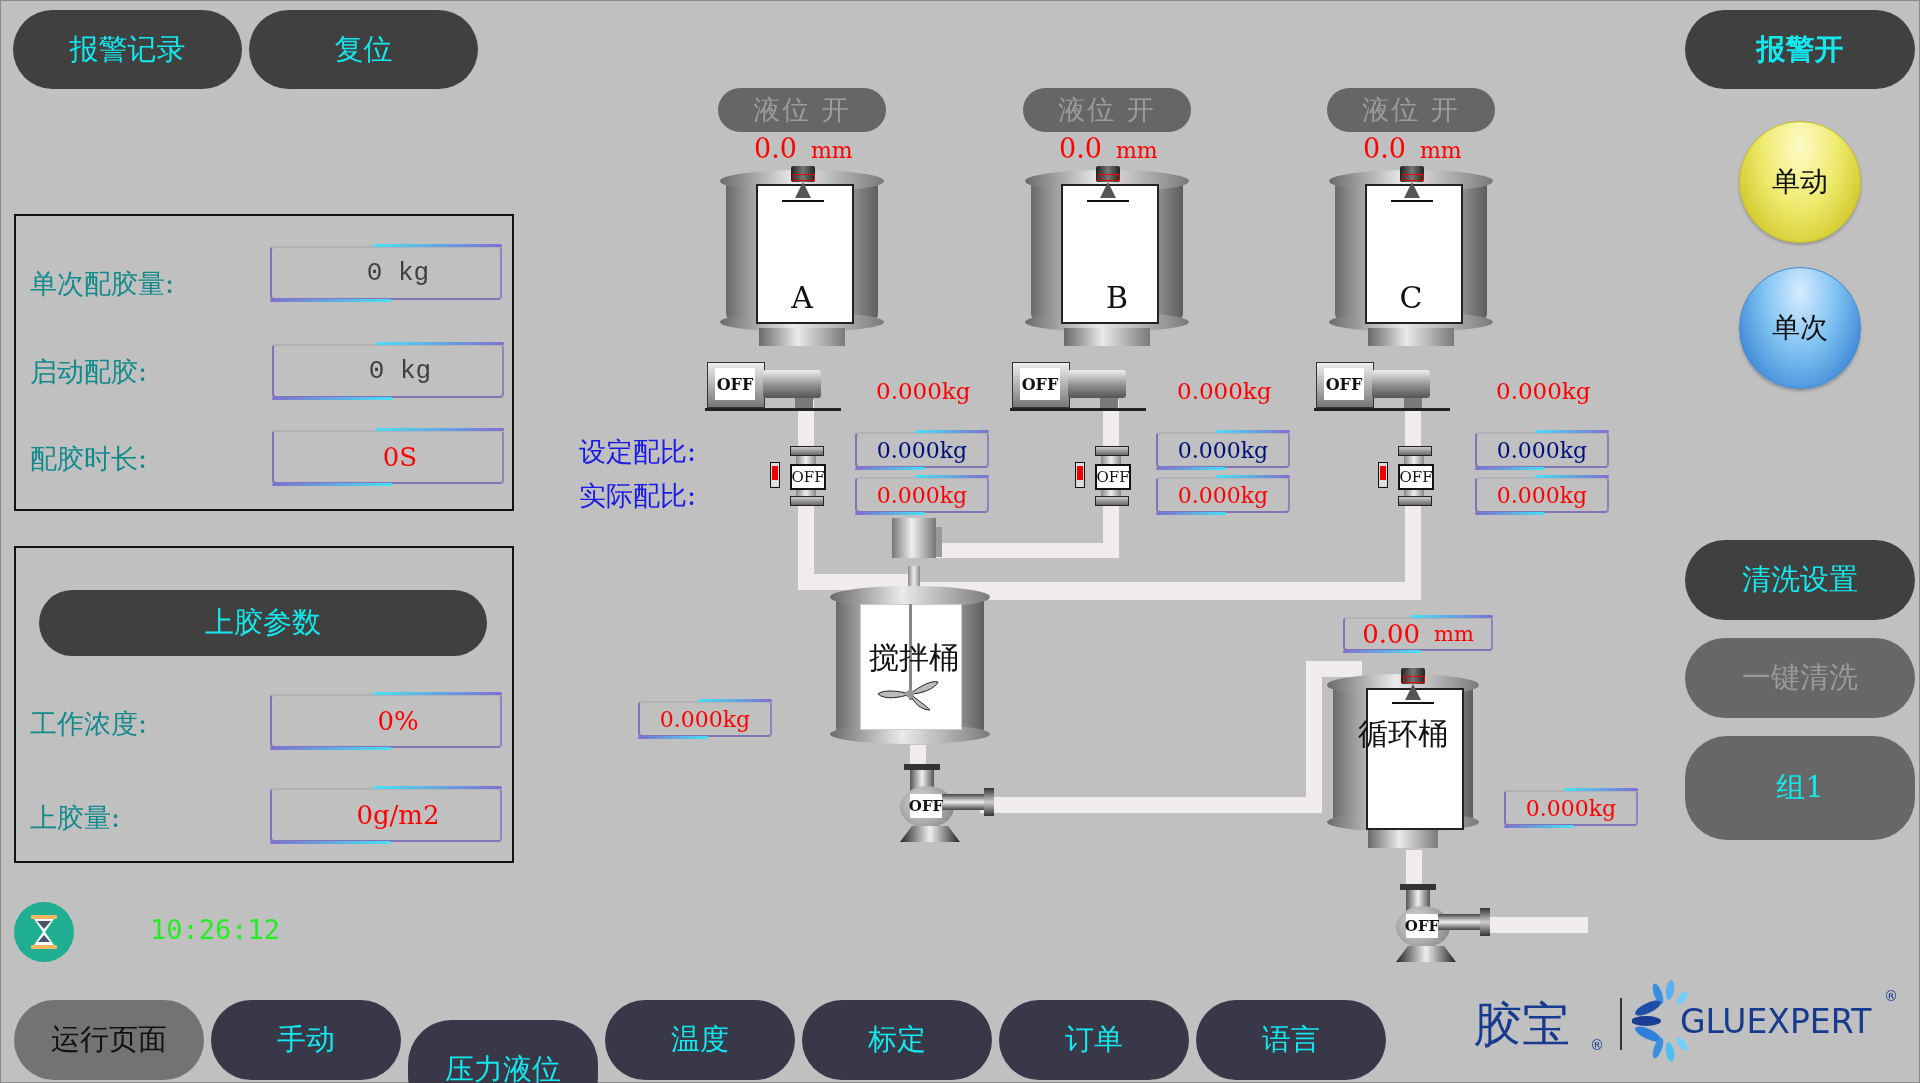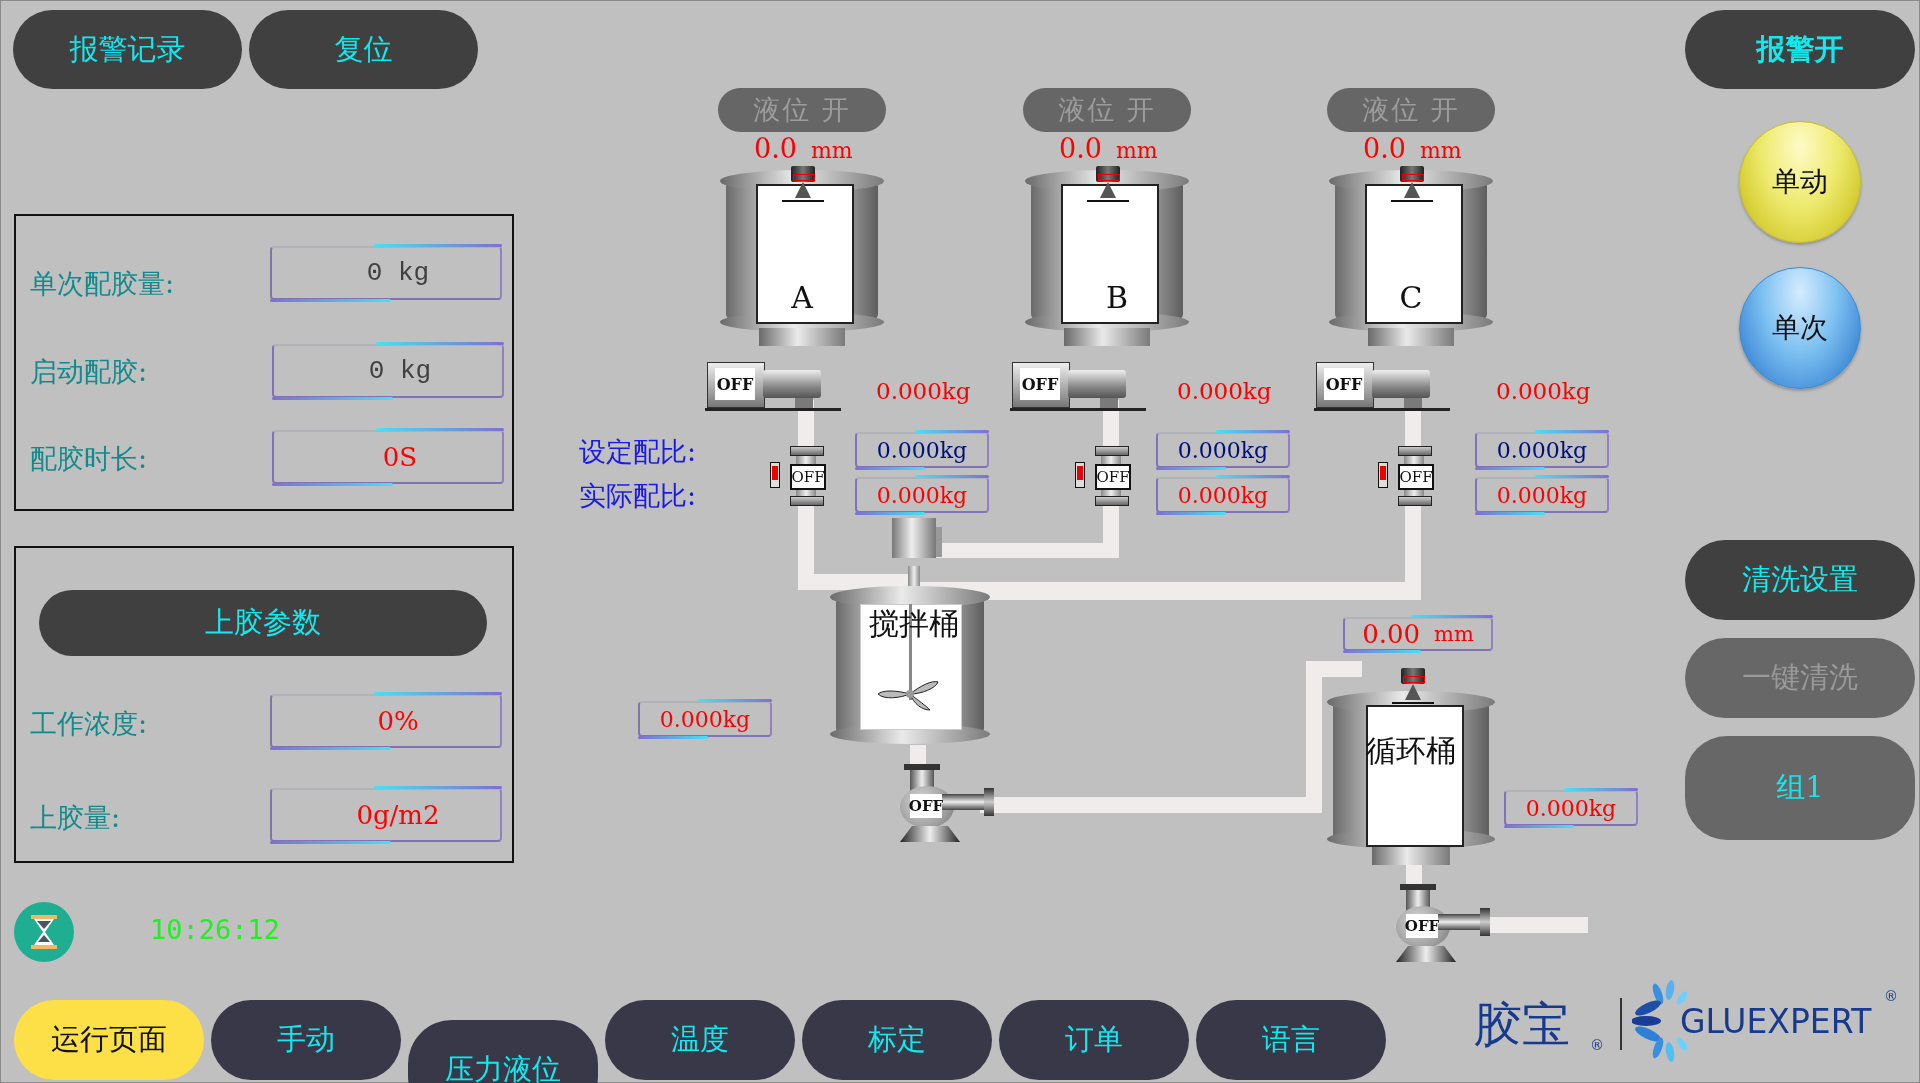--- a/index.html
+++ b/index.html
@@ -6,21 +6,21 @@
   body{width:1920px;height:1083px;background:#c0c0c0;position:relative;overflow:hidden;
        font-family:"DejaVu Serif","Liberation Serif",serif;}
   .frame{position:absolute;left:0;top:0;width:1918px;height:1081px;border:1px solid #8a8a8a;}
   .abs{position:absolute;}
   .pill{position:absolute;border-radius:42px;display:flex;align-items:center;justify-content:center;
         font-size:29px;color:#13e8ee;box-sizing:border-box;}
   .pill.navy{background:#404040;}
   .pill.grey{background:#676767;}
   .pill.grey.dis{color:#9a9a9a;}
   .pill.tab{background:#393848;border-radius:44px;}
-  .pill.tab.active{background:#fde047;color:#111;}
+  .pill.tab.active{background:#737373;color:#111;}
   .panel{position:absolute;border:2px solid #111;box-sizing:border-box;}
   .lbl{position:absolute;font-size:27px;color:#128a8c;white-space:nowrap;text-align:left;}
   .field{position:absolute;box-sizing:border-box;}
   .field .fb{position:absolute;left:0;top:0;right:0;bottom:0;border:2px solid rgba(110,90,180,0.75);
              border-radius:4px;border-top-color:rgba(150,150,170,0.35);border-right-color:rgba(130,110,190,0.75);}
   .field .gl1{position:absolute;right:0;top:-2px;height:3px;width:55%;
               background:linear-gradient(90deg,#47e0f5,#7f6fd0);border-radius:2px;}
   .field .gl2{position:absolute;left:0;bottom:-2px;height:3px;width:52%;
               background:linear-gradient(90deg,#7f6fd0,#47e0f5);border-radius:2px;}
   .field .fv{position:absolute;left:0;right:0;top:0;bottom:0;display:flex;align-items:center;justify-content:center;
@@ -322,21 +322,21 @@
 
 <div class="abs" style="left:892px;top:518px;width:44px;height:40px;background:linear-gradient(90deg,#777,#eee 45%,#777);"></div>
 <div class="abs" style="left:936px;top:527px;width:6px;height:30px;background:#999;"></div>
 <div class="abs" style="left:908px;top:566px;width:12px;height:20px;background:linear-gradient(90deg,#888,#eee,#888);"></div>
 <div class="tank" style="left:836px;top:586px;width:148px;height:162px;">
   <div class="body" style="bottom:14px;"></div>
     <div class="lid"></div>
     <div class="base" style="bottom:4px;"></div>
   <div class="win" style="left:24px;top:18px;width:102px;height:126px;border:1px solid #ccc;"></div>
   <div class="abs" style="left:73px;top:18px;width:3px;height:96px;background:#888;"></div>
-  <div class="tname" style="top:18px;margin-left:8px;">搅拌桶</div>
+  <div class="tname" style="top:52px;margin-left:8px;">搅拌桶</div>
   <svg class="abs" style="left:40px;top:86px;" width="66" height="40" viewBox="0 0 66 40">
     <path d="M34 22 C20 18 6 18 2 22 C8 28 24 26 34 22Z" fill="#bbb" stroke="#222" stroke-width="1"></path>
     <path d="M34 22 C44 14 56 8 62 10 C60 16 46 22 34 22Z" fill="#bbb" stroke="#222" stroke-width="1"></path>
     <path d="M34 22 C42 28 50 34 54 38 C46 38 38 32 34 22Z" fill="#bbb" stroke="#222" stroke-width="1"></path>
     <circle cx="34" cy="22" r="4" fill="#999"></circle>
   </svg>
 </div>
 <div class="field" style="left:638px;top:701px;width:134px;height:36px;">
     <div class="fb"></div>
     <div class="gl1"></div>
@@ -355,21 +355,21 @@
 
 <div class="field" style="left:1343px;top:617px;width:150px;height:34px;">
     <div class="fb"></div>
     <div class="gl1"></div>
     <div class="gl2"></div>
     <div class="fv red" style="font-size:26px;">
       <span>0.00</span>
       <span style="font-size:21px;margin-left:14px;">mm</span>
     </div>
   </div>
-<div class="tank" style="left:1333px;top:691px;width:156px;height:184px;">
+<div class="tank" style="left:1333px;top:674px;width:140px;height:184px;">
   <div class="body" style="bottom:32px;"></div>
     <div class="lid"></div>
     <div class="base" style="bottom:26px;"></div>
     <div class="foot" style="bottom:10px;left:25%;right:25%;"></div>
   <div class="win" style="left:33px;top:14px;width:98px;height:142px;"></div>
   <div class="tname" style="top:40px;">循环桶</div>
 </div>
 <div class="sensor" style="left:1398px;top:668px;">
     <div class="h"></div>
     <div class="r"></div>

